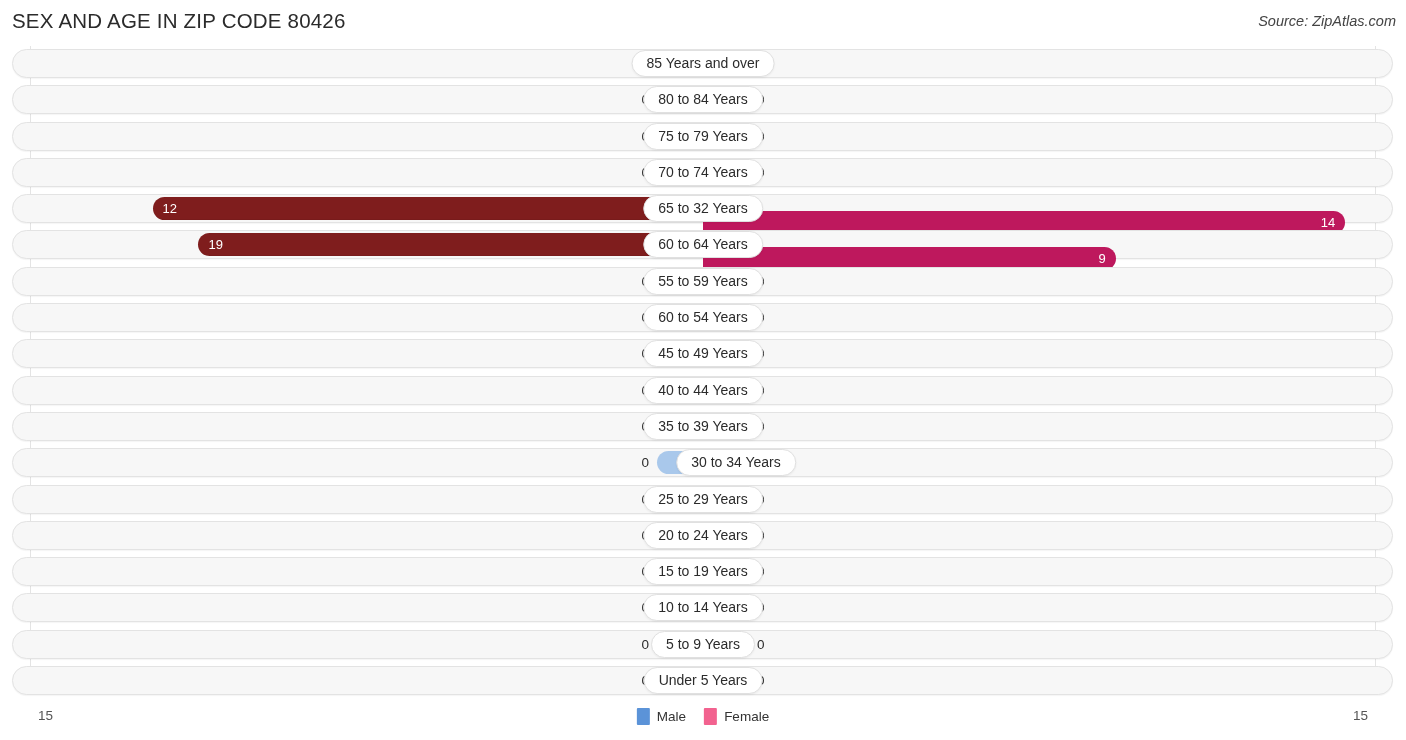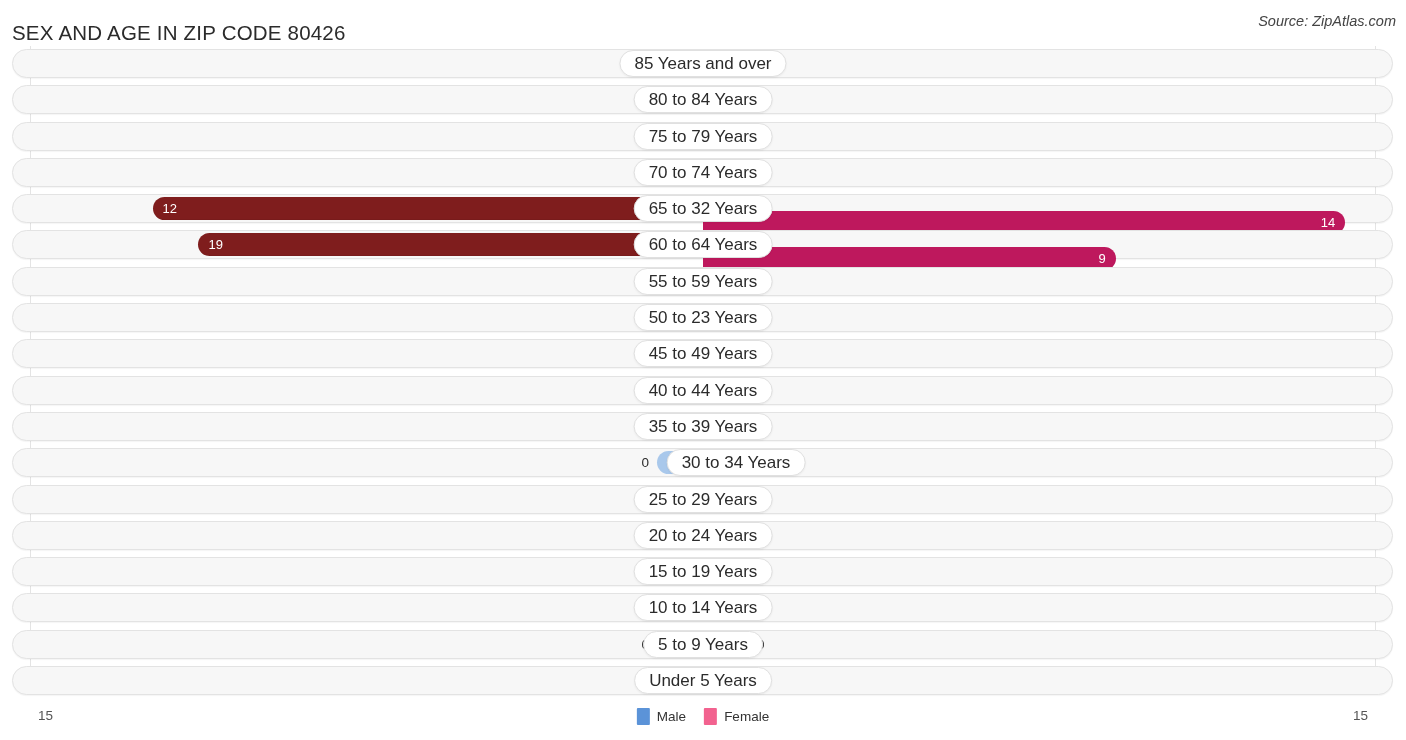--- a/index.html
+++ b/index.html
@@ -24,21 +24,20 @@
     height: 46px;
   }
   .page-title {
     position: absolute;
     left: 12px;
     top: 9px;
     font-size: 20.5px;
     letter-spacing: 0.2px;
     color: #2b2b2b;
     white-space: nowrap;
-    margin-top: 12px;
   }
   .source-note {
     position: absolute;
     right: 10px;
     top: 13px;
     font-size: 14.5px;
     font-style: italic;
     color: #444444;
     white-space: nowrap;
   }
@@ -135,21 +134,21 @@
 
   .cat-pill {
     position: absolute;
     top: 4px;
     height: 27px;
     line-height: 25px;
     padding: 0 14px;
     background: #ffffff;
     border: 1px solid #e0e0e0;
     border-radius: 14px;
-    font-size: 17px;
+    font-size: 14px;
     color: #2b2b2b;
     white-space: nowrap;
     transform: translateX(-50%);
     box-sizing: border-box;
     box-shadow: 0 1px 2px rgba(0,0,0,0.05);
   }
 
   
   .footer {
     position: absolute;
@@ -264,21 +263,21 @@
         <div class="bar bar-female" style="left: 703px; width: 46px;"></div>
         <div class="out-label out-label-female" style="left: 757px;">0</div>
         <div class="cat-pill" style="left: 703px;">55 to 59 Years</div>
       </div>
       <div class="row">
         <div class="track"></div>
         <div class="bar bar-male" style="left: 657px; width: 46px;"></div>
         <div class="out-label out-label-male" style="right: 757px;">0</div>
         <div class="bar bar-female" style="left: 703px; width: 46px;"></div>
         <div class="out-label out-label-female" style="left: 757px;">0</div>
-        <div class="cat-pill" style="left: 703px;">50 to 23 Years</div>
+        <div class="cat-pill" style="left: 703px;">60 to 54 Years</div>
       </div>
       <div class="row">
         <div class="track"></div>
         <div class="bar bar-male" style="left: 657px; width: 46px;"></div>
         <div class="out-label out-label-male" style="right: 757px;">0</div>
         <div class="bar bar-female" style="left: 703px; width: 46px;"></div>
         <div class="out-label out-label-female" style="left: 757px;">0</div>
         <div class="cat-pill" style="left: 703px;">45 to 49 Years</div>
       </div>
       <div class="row">

